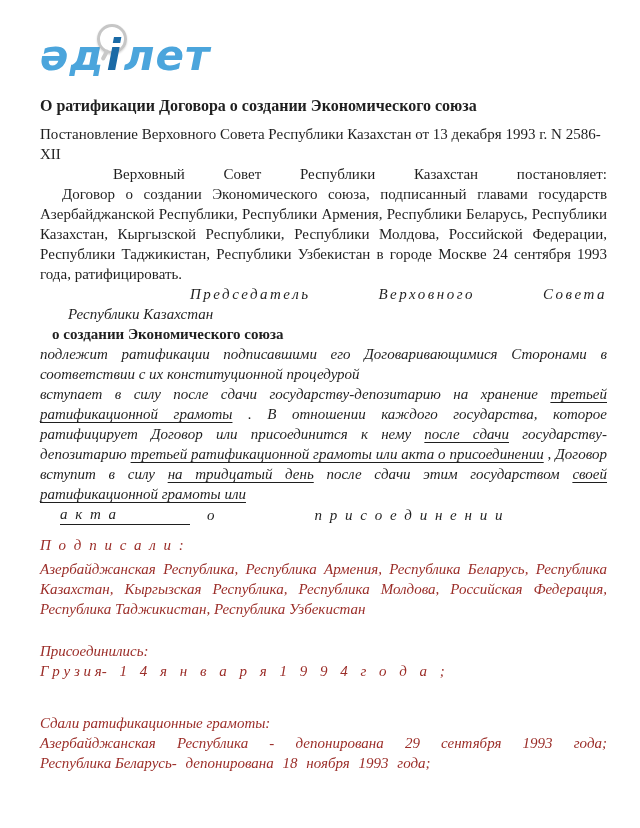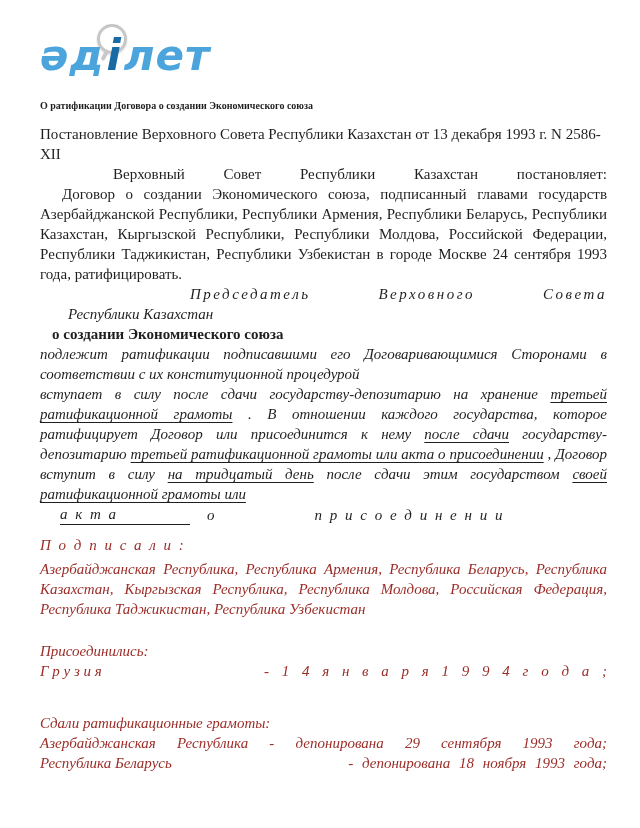--- a/index.html
+++ b/index.html
@@ -41,41 +41,41 @@
 
   
   p{margin:0;}
   .t-bold{font-weight:bold;}
   .ital{font-style:italic;}
   .red{color:var(--accent-red,#9b2d28);}
   .just{text-align:justify;}
   .just-last{text-align:justify;text-align-last:justify;}
   .seg-u{text-decoration:underline;text-underline-offset:3px;}
 
-  .doc-title{font-size:10px;margin-top:10px;}
+  .doc-title{font-size:16px;margin-top:10px;}
   .subtitle{margin-top:8px;}
   .resolution{text-indent:73px;}
   .para1{text-indent:22px;}
   .sig1{letter-spacing:2.5px;text-indent:150px;}
   .sig2{margin-left:28px;}
   .dogovor{margin-top:-4px;margin-left:345px;letter-spacing:5px;white-space:nowrap;font-size:15px;}
   .dogovor-sub{margin-left:12px;}
 
   .akta-line{display:flex;align-items:flex-end;margin-left:20px;}
   .akta-word{
     display:inline-block;width:130px;letter-spacing:2px;
     border-bottom:1.4px solid var(--text-color,#1f1f1f);
   }
   .akta-o{margin-left:17px;}
   .akta-last{margin-left:100px;word-spacing:4px;}
 
   .signed-head{margin-top:10px;word-spacing:4px;}
   .signed-body{margin-top:4px;}
   .joined-head{margin-top:22px;}
-  .row-between{display:flex;justify-content:space-between;}
+  .row-between{display:flex;}
   .georgia-date{word-spacing:9px;}
   .turkmen-country{display:inline-block;width:175px;}
   .deposited-head{margin-top:32px;}
   .dep-date{word-spacing:5px;}
 </style>
 </head>
 <body>
 
 <div class="page">
 

